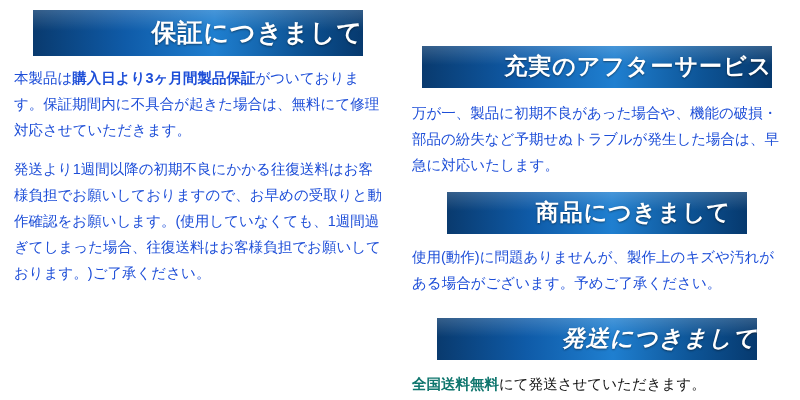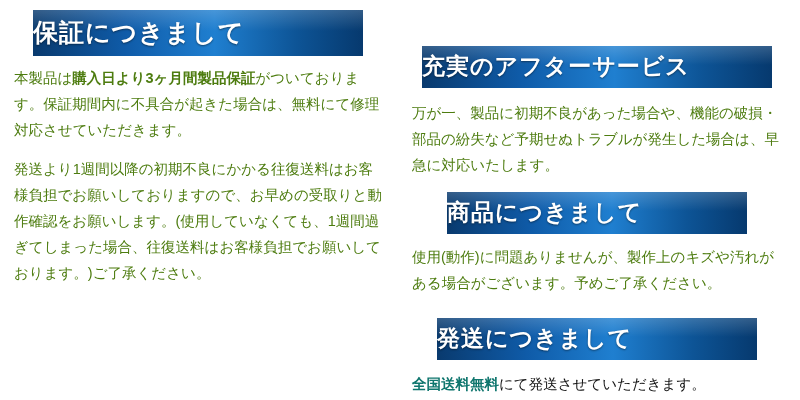--- a/index.html
+++ b/index.html
@@ -33,21 +33,21 @@
     width: 404px;
     padding: 10px 12px 6px 10px;
     margin-top: 28px;
   }
 
   
   .hdr {
     position: relative;
     display: block;
     background: linear-gradient(90deg, #093a6e 0%, #0f5ba8 28%, #1f7fd0 55%, #0d5496 80%, #06396e 100%);
-    text-align: left;
+    text-align: right;
     color: #ffffff;
     font-weight: bold;
     letter-spacing: 1px;
     box-sizing: border-box;
     overflow: hidden;
   }
   .hdr::after {
     content: "";
     position: absolute;
     left: 0; right: 0; top: 0;
@@ -78,24 +78,25 @@
     width: 300px;
     margin: 14px auto 10px auto;
     padding: 5px 16px 6px 0;
     font-size: 23px;
   }
   .hdr-r3 {
     width: 320px;
     margin: 22px auto 12px auto;
     padding: 5px 0 6px 0;
     font-size: 23px;
+    font-style: italic;
   }
 
   .para {
-    color: #4d7c0f;
+    color: #1d4ed8;
     font-size: 14.5px;
     line-height: 1.78;
     margin: 0 0 14px 0;
     text-align: left;
   }
   .col-left .para {
     padding-left: 4px;
   }
   .col-right .para {
     padding-left: 6px;

